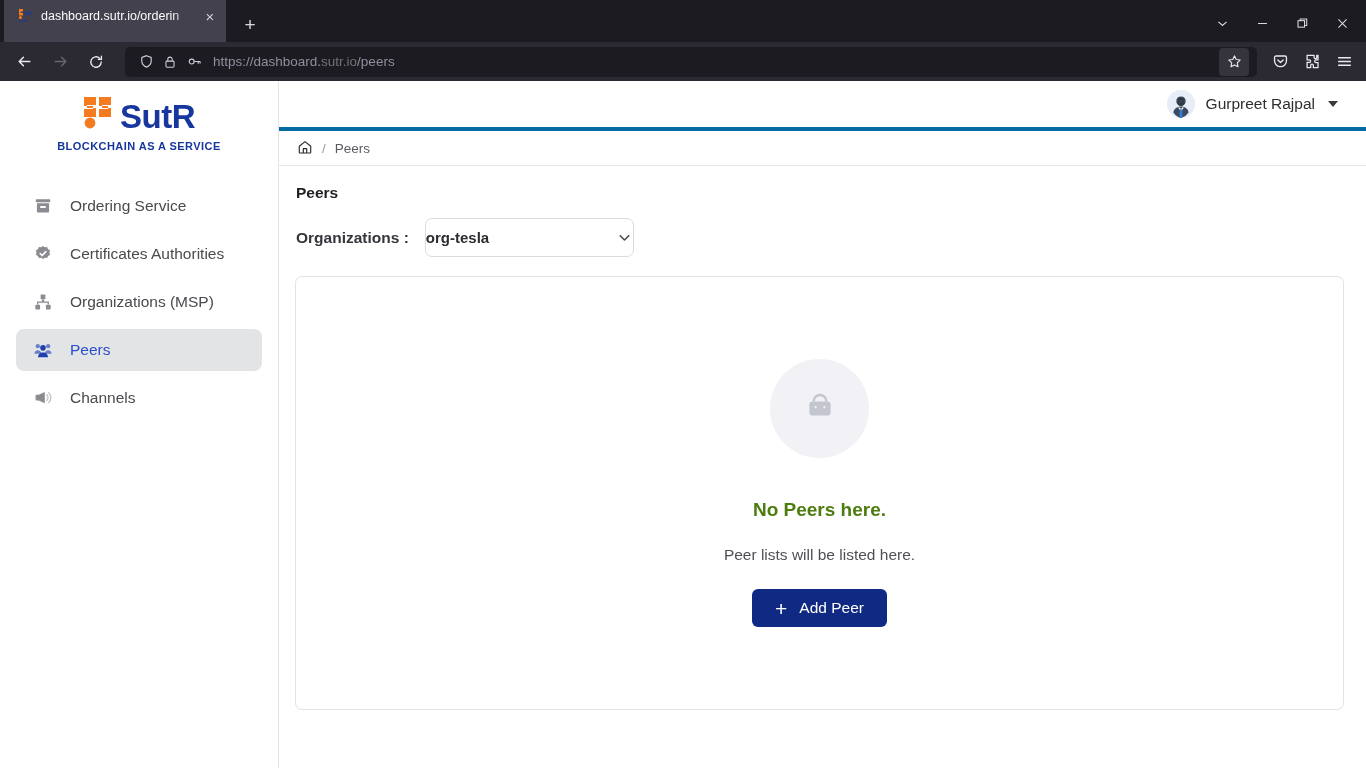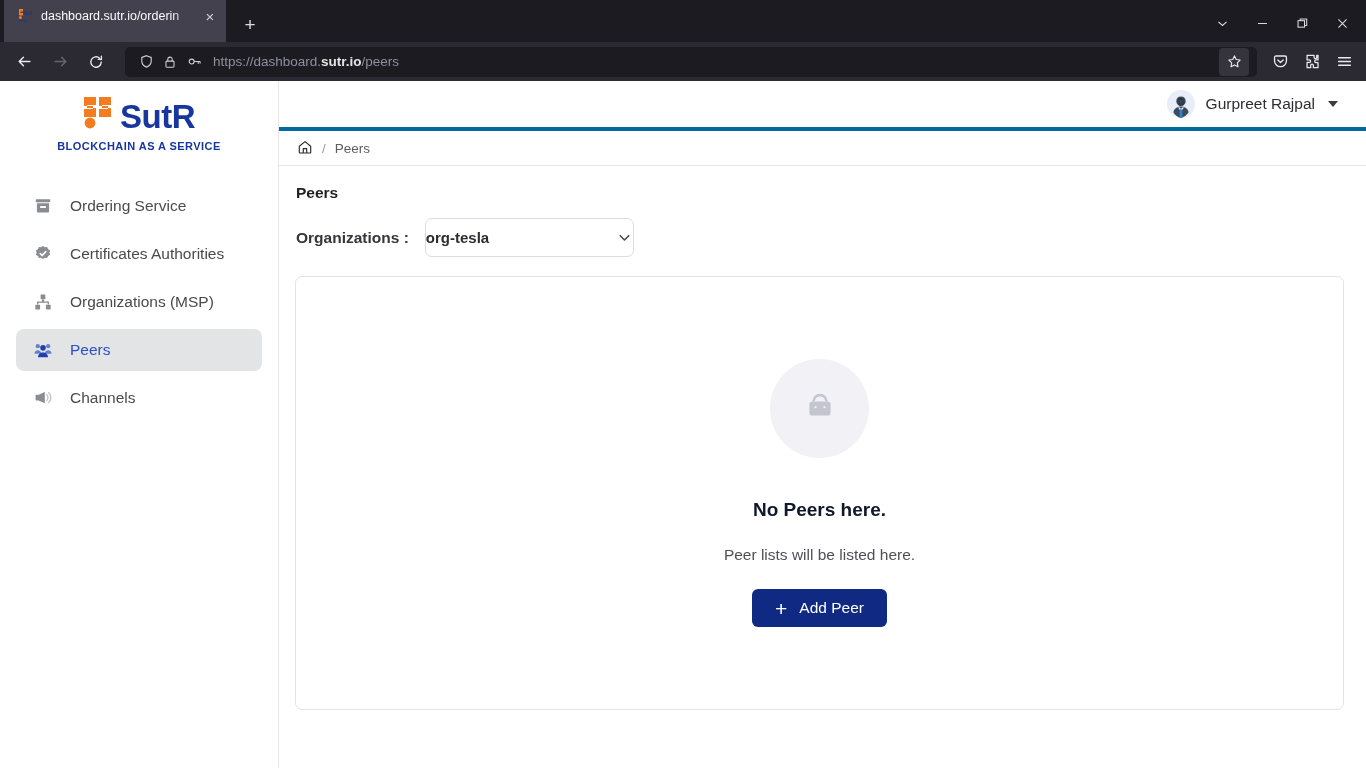--- a/index.html
+++ b/index.html
@@ -63,21 +63,21 @@
   .urlbar {
     flex: 1 1 auto; height: 30px; margin: 0 6px 0 10px;
     background: #1c1b22; border-radius: 5px;
     display: flex; align-items: center; padding: 0 6px 0 10px; gap: 2px;
   }
   .url-icon { width: 22px; height: 22px; display: flex; align-items: center; justify-content: center; color: #cfcfd8; }
   .url-text {
     flex: 1 1 auto; font-size: 13.5px; color: #8f8f9d;
     white-space: nowrap; overflow: hidden; padding-left: 6px;
   }
-  .url-text b { color: #e5e5e5; font-weight: 700; }
+  .url-text b { color: #737373; font-weight: 400; }
   .star { width: 30px; height: 28px; border-radius: 4px; background: #35343d;
           display: flex; align-items: center; justify-content: center; color: #e9e9ee; margin-right: 2px; }
   .tool { width: 30px; height: 28px; border-radius: 4px;
           display: flex; align-items: center; justify-content: center; color: #e9e9ee; }
 
   
   .page { flex: 1 1 auto; display: flex; background: #fff; min-height: 0; }
 
   
   .sidebar {
@@ -137,21 +137,21 @@
 
   .card {
     border: 1px solid #e3e3e6; border-radius: 7px; background: #fff;
     height: 434px; display: flex; flex-direction: column;
     align-items: center; justify-content: center;
   }
   .empty-circle {
     width: 99px; height: 99px; border-radius: 50%; background: #f1f1f6;
     display: flex; align-items: center; justify-content: center; margin-bottom: 41px;
   }
-  .empty-title { font-size: 19px; font-weight: bold; color: #0f172a; margin-bottom: 25px; }
+  .empty-title { font-size: 19px; font-weight: bold; color: #4d7c0f; margin-bottom: 25px; }
   .empty-sub { font-size: 15.5px; color: #4f4f57; margin-bottom: 25px; }
   .add-btn {
     background: #102a83; color: #fff; border: none; border-radius: 6px;
     height: 38px; padding: 0 23px; font-size: 15.5px;
     font-family: "Liberation Sans", sans-serif;
     display: flex; align-items: center; gap: 12px; cursor: pointer;
   }
   .plus { font-size: 21px; line-height: 1; font-weight: 300; }
 </style>
 </head>

